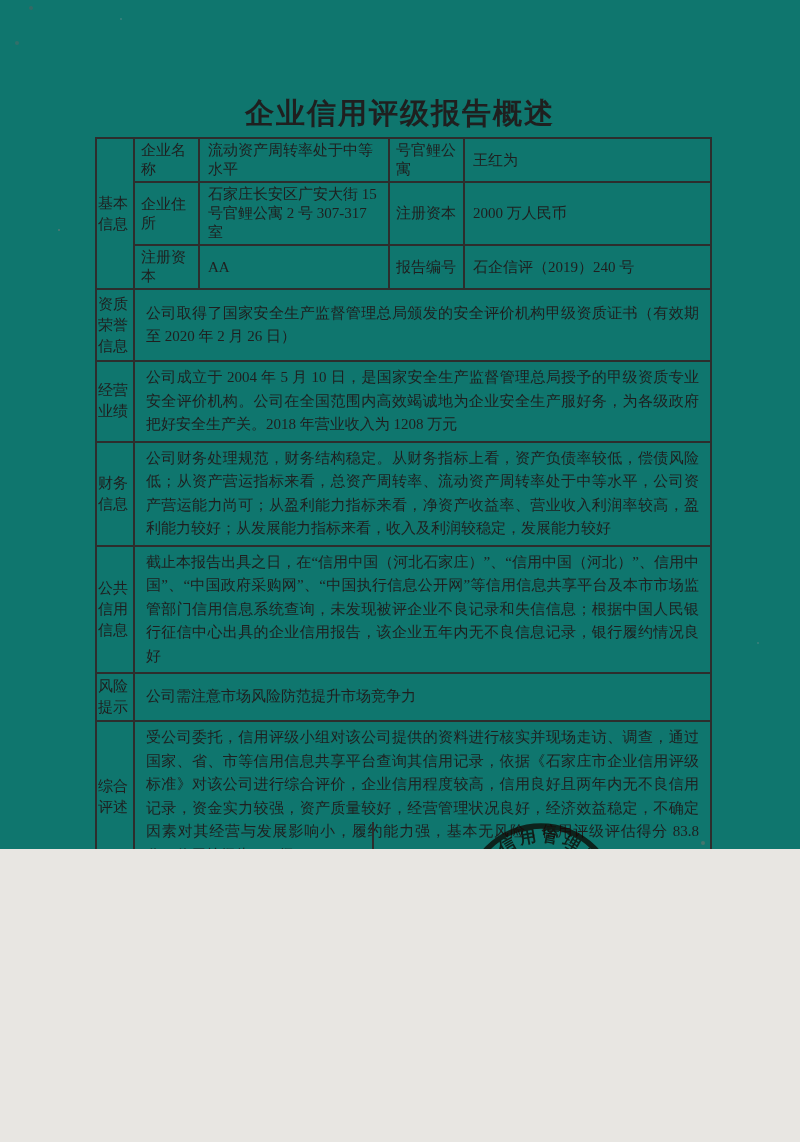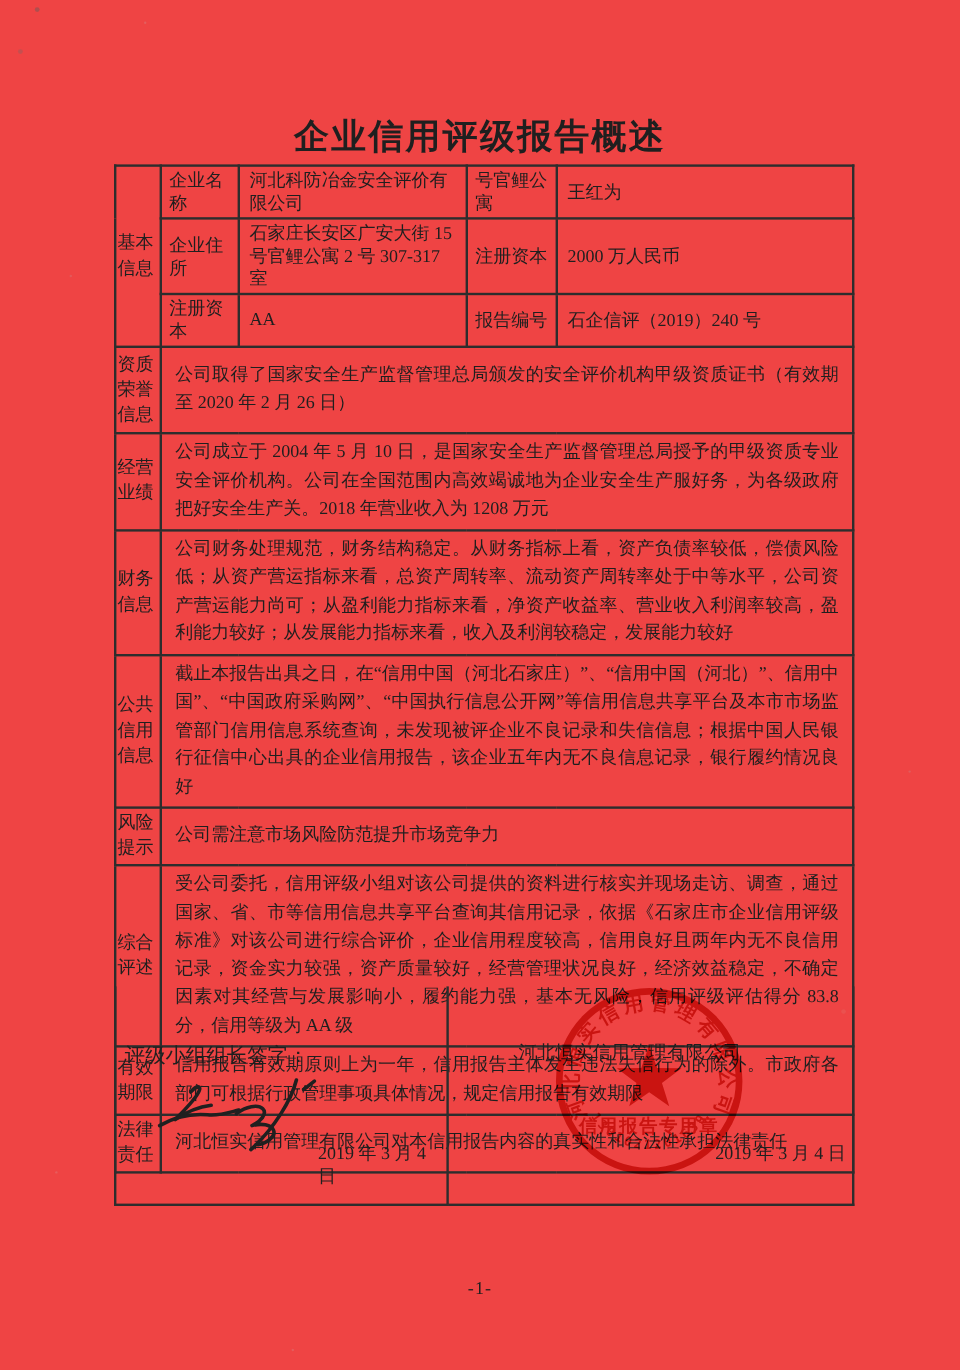--- a/index.html
+++ b/index.html
@@ -1,19 +1,19 @@
 <!DOCTYPE html>
 <html lang="zh"><head>
 <meta charset="utf-8">
 <style>
   html,body { margin:0; padding:0; }
   body { background:#e8e6e2; }
   .sheet {
-    position:relative; width:800px; height:1142px; margin:0 auto;
-    background:#ef4444; overflow:hidden;
+    position:relative; width:800px; height:849px; margin:0 auto;
+    background:#0f766e; overflow:hidden;
     font-family:"Liberation Serif","DejaVu Serif",serif;
     color:#1f1f1f;
   }
   .specks { position:absolute; top:0; left:0; width:2px; height:2px; border-radius:50%;
     box-shadow: 30px 7px 0 1px rgba(100,90,90,.45), 16px 42px 0 1px rgba(120,100,100,.35),
       58px 229px 0 0 rgba(205,130,130,.35), 46px 976px 0 0 rgba(215,150,150,.3),
       757px 642px 0 0 rgba(190,160,160,.25), 243px 1124px 0 0 rgba(210,150,150,.3),
       120px 18px 0 0 rgba(200,170,170,.25), 702px 842px 0 1px rgba(225,120,110,.25);
   }
   .title {
@@ -58,21 +58,21 @@
         <col style="width:65px">
         <col style="width:190px">
         <col style="width:75px">
         <col style="width:247px">
       </colgroup>
     <tbody>
       <tr style="height:31px">
         <td class="lbl" rowspan="3">基本
 信息</td>
         <td class="fld">企业名称</td>
-        <td class="val">河北科防冶金安全评价有限公司</td>
+        <td class="val">流动资产周转率处于中等水平</td>
         <td class="fld">号官鲤公寓</td>
         <td class="val">王红为</td>
       </tr>
       <tr style="height:43px">
         <td class="fld">企业住所</td>
         <td class="val">石家庄长安区广安大街 15 号官鲤公寓 2 号 307-317 室</td>
         <td class="fld">注册资本</td>
         <td class="val">2000 万人民币</td>
       </tr>
       <tr style="height:23px">

